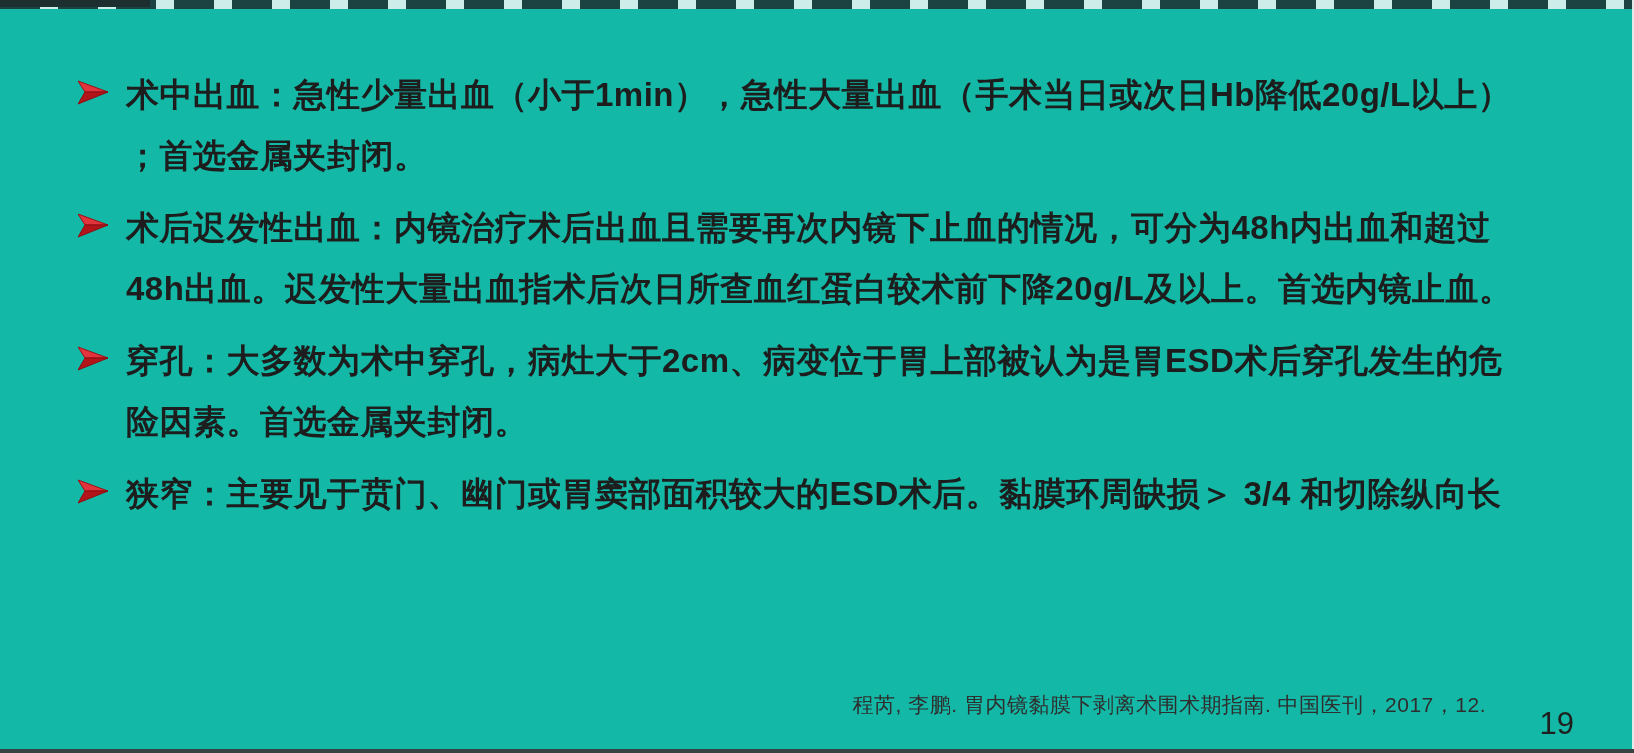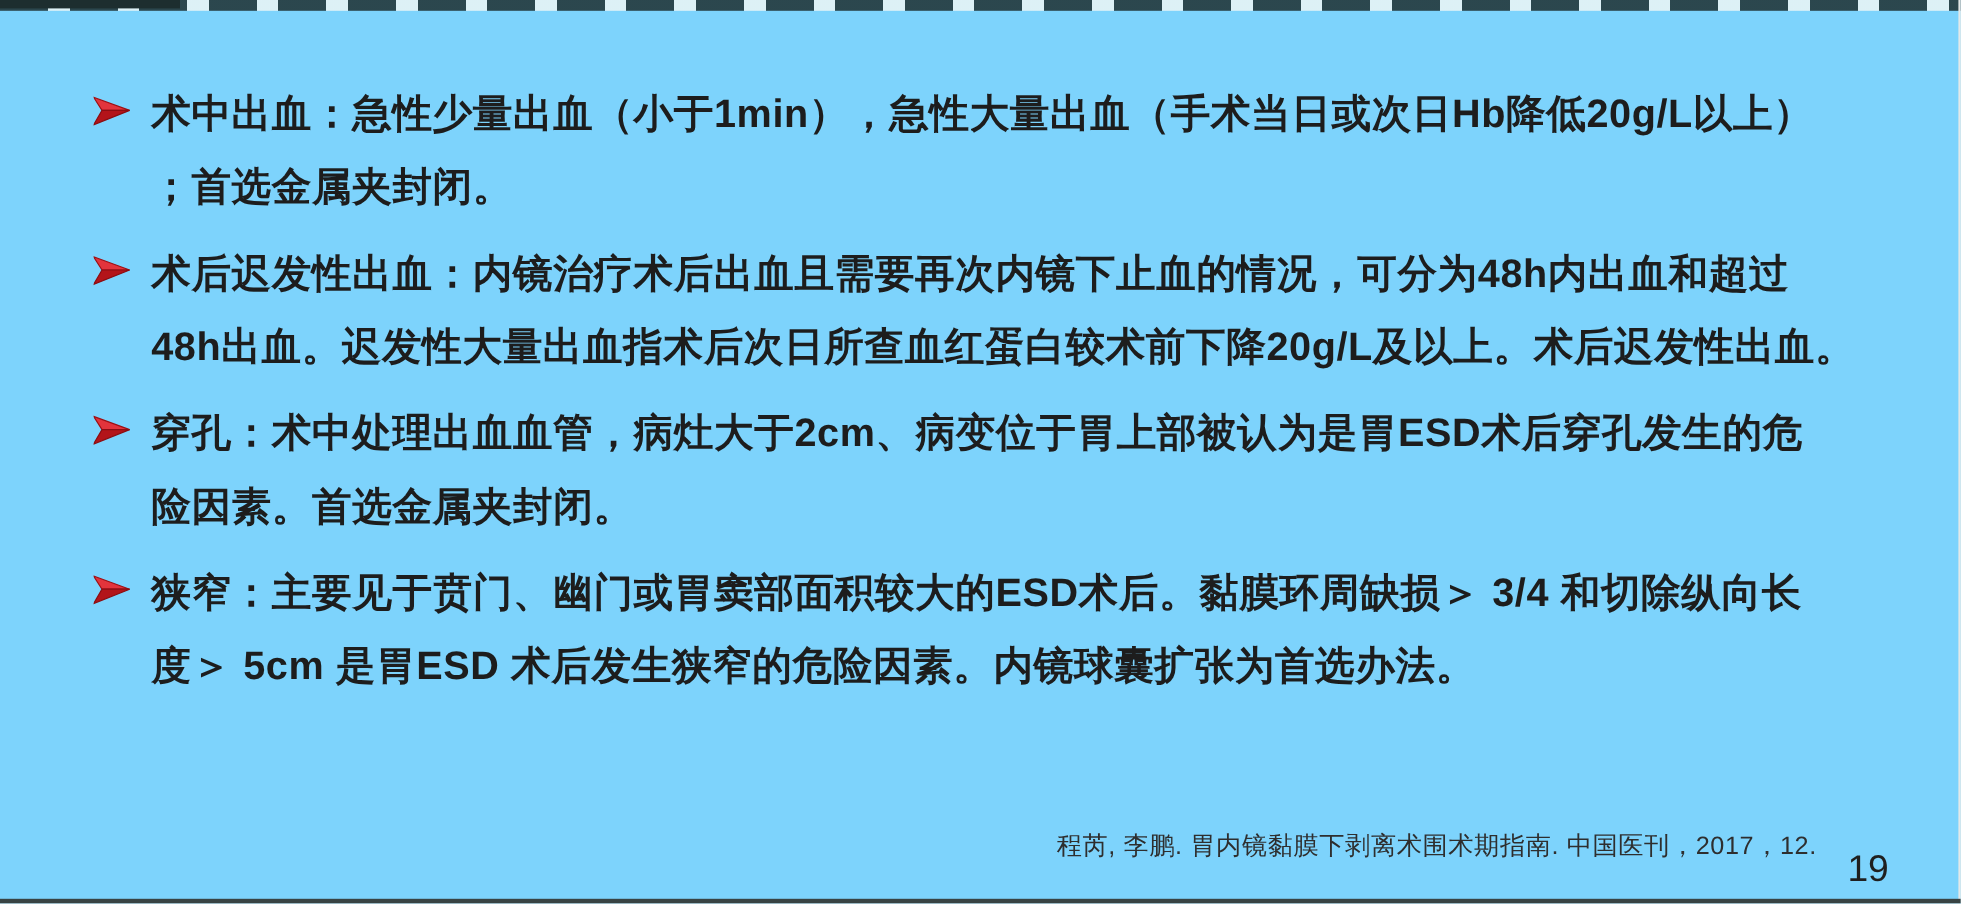--- a/index.html
+++ b/index.html
@@ -5,21 +5,21 @@
   html, body {
     margin: 0; padding: 0;
     width: 1634px; height: 753px;
     background: #fdfffe;
     overflow: hidden;
     font-family: "Liberation Sans", "DejaVu Sans", sans-serif;
   }
   .slide {
     position: relative;
     width: 1634px; height: 753px;
-    background: #7dd3fc;
+    background: #14b8a6;
     box-sizing: border-box;
   }
   .top-strip {
     position: absolute; top: 0; left: 0;
     width: 100%; height: 9px;
     background: repeating-linear-gradient(90deg,
       #1d2e2f 0px, #1d2e2f 40px,
       #eef6f5 40px, #eef6f5 58px);
     opacity: 0.85;
   }
@@ -57,21 +57,21 @@
     color: #1d1d1d;
     font-size: 33px;
     font-weight: 600;
     line-height: 61px;
     letter-spacing: 0.5px;
   }
   .bullet-line { white-space: nowrap; }
   .citation {
     position: absolute;
     top: 691px;
-    right: 120px;
+    right: 148px;
     font-size: 21px;
     color: #2e2e2e;
     letter-spacing: 0.5px;
     white-space: nowrap;
   }
   .page-number {
     position: absolute;
     top: 706px;
     right: 60px;
     font-size: 31px;
@@ -103,47 +103,46 @@
 
     <div class="bullet-item">
       <span class="arrow-cell">
         <svg width="31" height="27" viewBox="0 0 31 27">
           <polygon points="0,2 30,13 7,13" fill="#e2343c" stroke="#9e0f14" stroke-width="1"></polygon>
           <polygon points="7,13 30,13 0,25" fill="#b3141a" stroke="#8c0d12" stroke-width="1"></polygon>
         </svg>
       </span>
       <div class="bullet-text">
         <div class="bullet-line">术后迟发性出血：内镜治疗术后出血且需要再次内镜下止血的情况，可分为48h内出血和超过</div>
-        <div class="bullet-line">48h出血。迟发性大量出血指术后次日所查血红蛋白较术前下降20g/L及以上。术后迟发性出血。</div>
+        <div class="bullet-line">48h出血。迟发性大量出血指术后次日所查血红蛋白较术前下降20g/L及以上。首选内镜止血。</div>
       </div>
     </div>
 
     <div class="bullet-item">
       <span class="arrow-cell">
         <svg width="31" height="27" viewBox="0 0 31 27">
           <polygon points="0,2 30,13 7,13" fill="#e2343c" stroke="#9e0f14" stroke-width="1"></polygon>
           <polygon points="7,13 30,13 0,25" fill="#b3141a" stroke="#8c0d12" stroke-width="1"></polygon>
         </svg>
       </span>
       <div class="bullet-text">
-        <div class="bullet-line">穿孔：术中处理出血血管，病灶大于2cm、病变位于胃上部被认为是胃ESD术后穿孔发生的危</div>
+        <div class="bullet-line">穿孔：大多数为术中穿孔，病灶大于2cm、病变位于胃上部被认为是胃ESD术后穿孔发生的危</div>
         <div class="bullet-line">险因素。首选金属夹封闭。</div>
       </div>
     </div>
 
     <div class="bullet-item">
       <span class="arrow-cell">
         <svg width="31" height="27" viewBox="0 0 31 27">
           <polygon points="0,2 30,13 7,13" fill="#e2343c" stroke="#9e0f14" stroke-width="1"></polygon>
           <polygon points="7,13 30,13 0,25" fill="#b3141a" stroke="#8c0d12" stroke-width="1"></polygon>
         </svg>
       </span>
       <div class="bullet-text">
         <div class="bullet-line">狭窄：主要见于贲门、幽门或胃窦部面积较大的ESD术后。黏膜环周缺损＞ 3/4 和切除纵向长</div>
-        <div class="bullet-line">度＞ 5cm 是胃ESD 术后发生狭窄的危险因素。内镜球囊扩张为首选办法。</div>
       </div>
     </div>
 
   </div>
 
   <div class="citation">程芮, 李鹏. 胃内镜黏膜下剥离术围术期指南. 中国医刊，2017，12.</div>
   <div class="page-number">19</div>
 
   <div class="bottom-strip"></div>
 </div>

